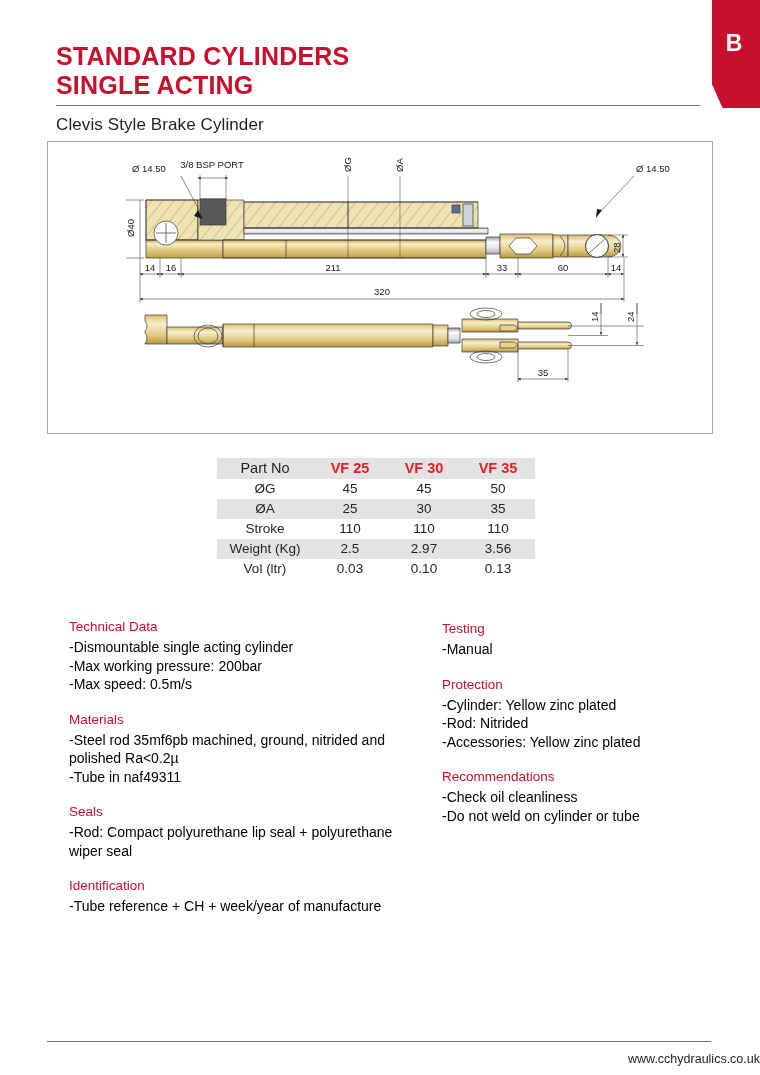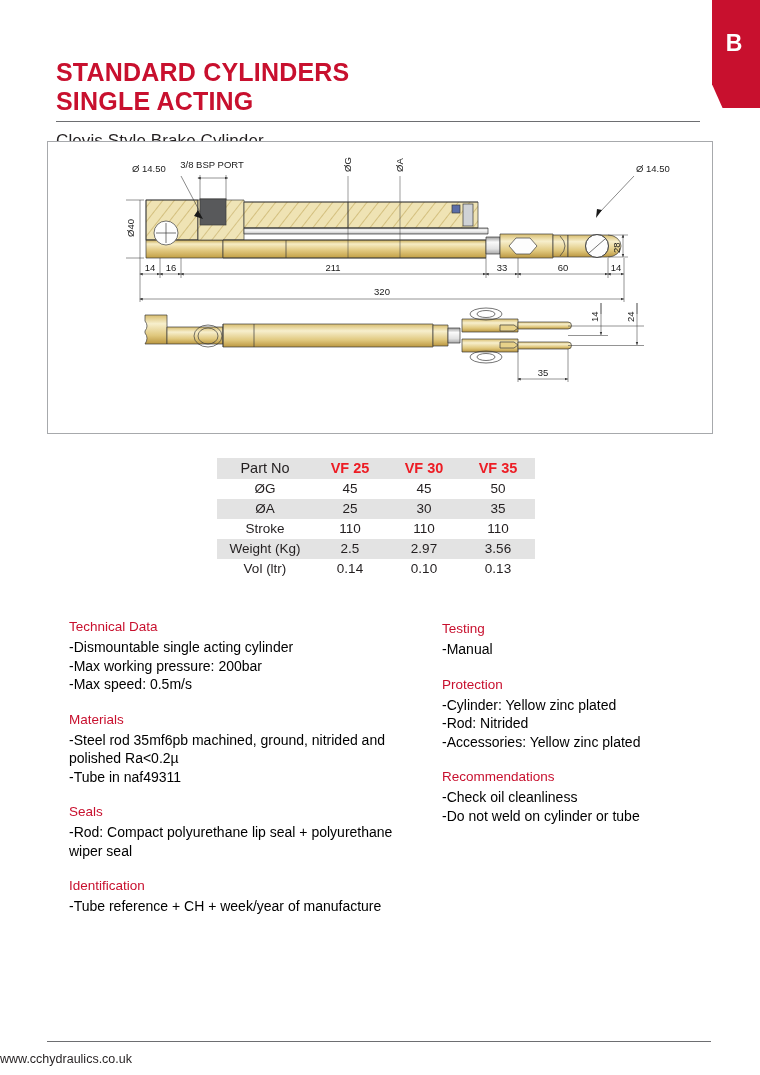--- a/index.html
+++ b/index.html
@@ -12,21 +12,21 @@
     position:absolute;top:0;right:0;width:48px;height:108px;
     background:#c8102e;
     clip-path:polygon(0 0,100% 0,100% 100%,22% 100%,0 78%);
     z-index:5;
   }
   #index-tab .letter{
     position:absolute;left:0;right:4px;top:30px;text-align:center;
     color:#fff;font-size:23px;font-weight:bold;font-family:"Liberation Sans",sans-serif;
   }
   
-  #header{position:absolute;left:56px;top:42px;width:644px;margin-top:16px;}
+  #header{position:absolute;left:56px;top:42px;width:644px;}
   .title-line{
     color:#c8102e;font-size:25px;font-weight:bold;letter-spacing:.2px;
     line-height:29px;font-family:"Liberation Sans",sans-serif;
   }
   #title-rule{border-top:1px solid #6d6e71;margin-top:5px;width:644px;}
   #subtitle{
     margin-top:9px;font-size:17px;color:#231f20;letter-spacing:.1px;
   }
   
   #drawing-frame{
@@ -52,21 +52,21 @@
   #col-right{position:absolute;left:442px;top:620px;width:300px;}
   .sec-head{
     color:#c8102e;font-size:13.5px;margin:0 0 2px;line-height:18px;
   }
   .sec-block{margin-bottom:17px;}
   .sec-block:last-child{margin-bottom:0;}
   .sec-item{font-size:14px;line-height:18.5px;color:#000000;}
   
   #footer-rule{position:absolute;left:47px;top:1041px;width:664px;border-top:1px solid #6d6e71;}
   #footer-text{
-    position:absolute;left:0;right:0;top:1052px;text-align:left;
+    position:absolute;left:0;right:0;top:1052px;text-align:right;
     font-size:12.5px;color:#231f20;
   }
 </style>
 </head>
 <body>
 
 <div id="index-tab">
   <div class="letter">B</div>
 </div>
 
@@ -274,21 +274,21 @@
       <td class="val">110</td>
     </tr>
     <tr class="shaded">
       <td class="label">Weight (Kg)</td>
       <td class="val">2.5</td>
       <td class="val">2.97</td>
       <td class="val">3.56</td>
     </tr>
     <tr>
       <td class="label">Vol (ltr)</td>
-      <td class="val">0.14</td>
+      <td class="val">0.03</td>
       <td class="val">0.10</td>
       <td class="val">0.13</td>
     </tr>
   </tbody>
 </table>
 
 <div id="col-left">
   <div class="sec-block">
     <div class="sec-head">Technical Data</div>
     <div class="sec-item">-Dismountable single acting cylinder</div>

